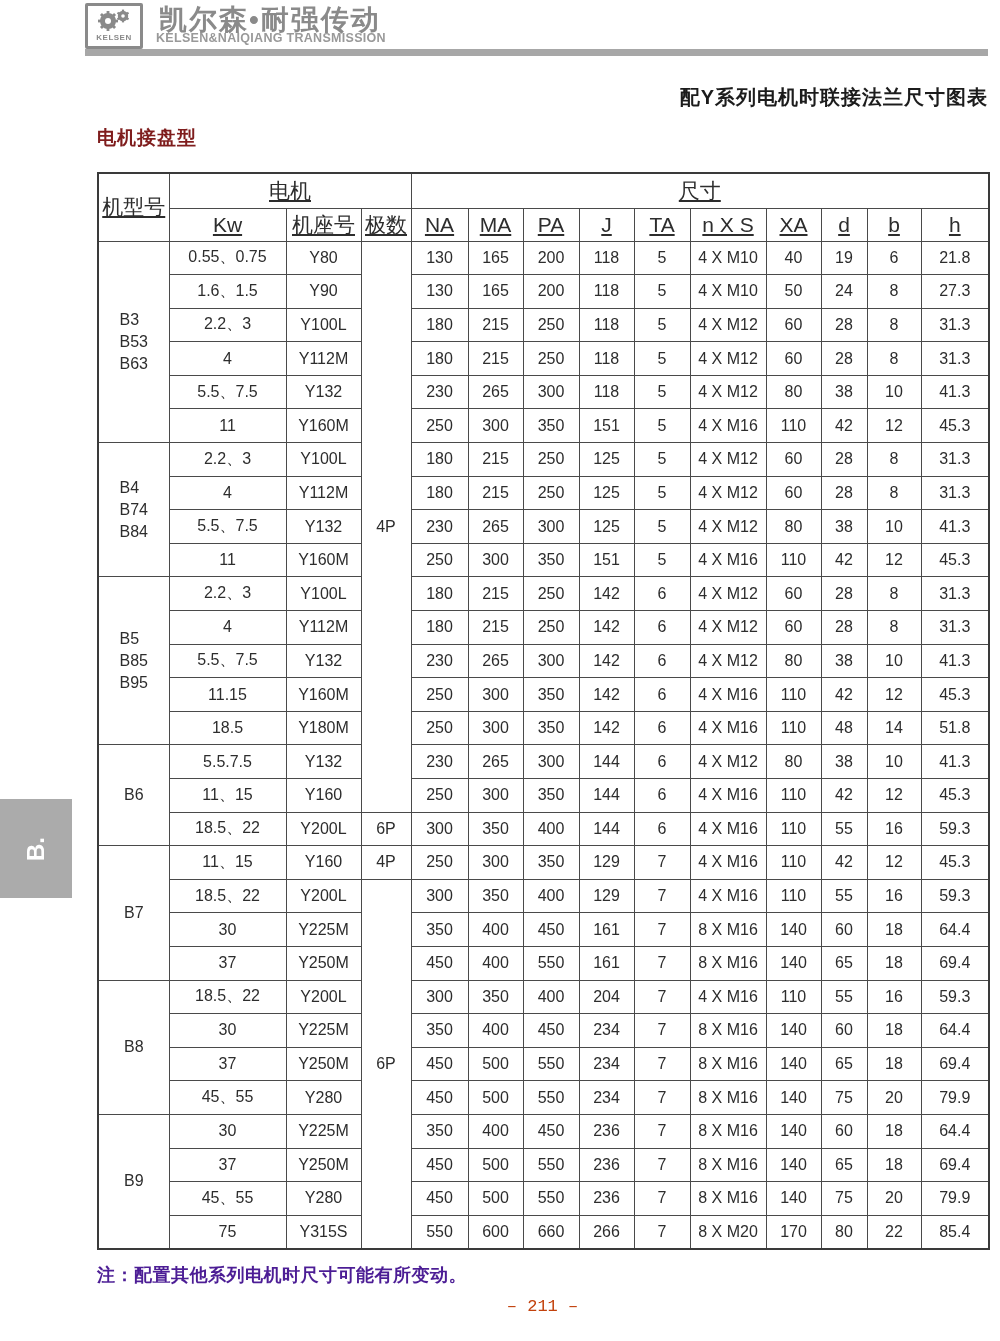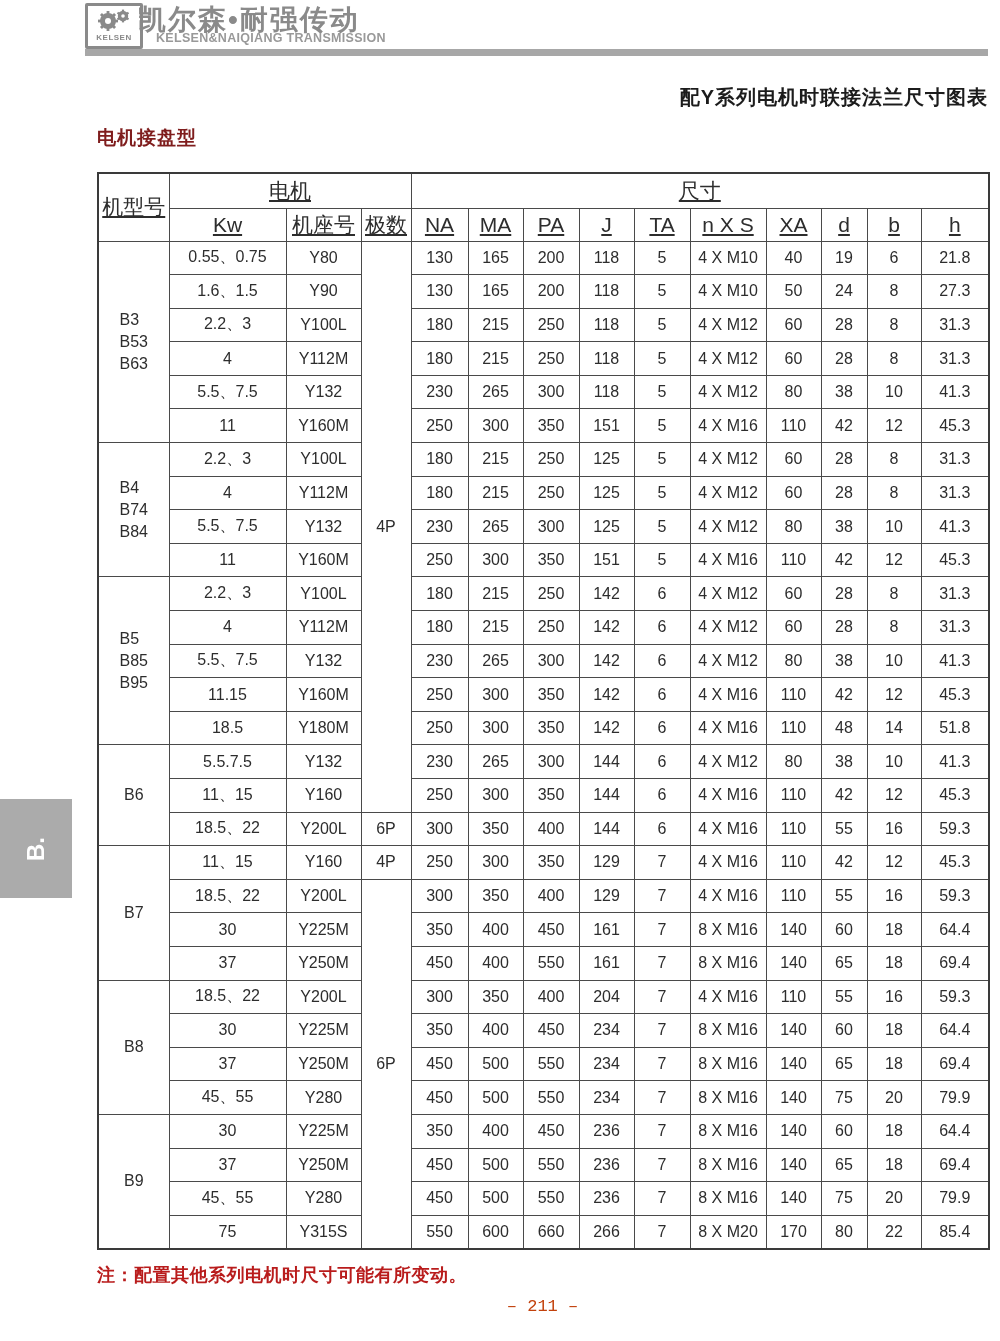--- a/index.html
+++ b/index.html
@@ -15,21 +15,21 @@
     border:3.5px solid #8a8a8a; border-radius:2px;
     display:flex; flex-direction:column; align-items:center; justify-content:flex-start;
     background:#fff;
   }
   .logo-box svg { display:block; margin-top:1px; }
   .logo-kelsen {
     font-size:8px; font-weight:bold; color:#8a8a8a; letter-spacing:0.5px;
     line-height:9px;
   }
   .brand-cn {
-    position:absolute; left:138px; top:1px; font-size:28px; font-weight:bold;
+    position:absolute; left:159px; top:1px; font-size:28px; font-weight:bold;
     color:#8a8a8a; letter-spacing:2px; white-space:nowrap;
   }
   .brand-en {
     position:absolute; left:156px; top:31px; font-size:12.5px; font-weight:bold;
     color:#999999; letter-spacing:0.3px; white-space:nowrap;text-align:center;
   }
   .top-bar {
     position:absolute; left:85px; top:49px; width:903px; height:7px; background:#a7a7a7;
   }
   
@@ -64,21 +64,21 @@
     position:absolute; left:0; top:799px; width:72px; height:99px; background:#ababab;
   }
   .side-tab span {
     position:absolute; left:50%; top:50%;
     transform:translate(-50%,-50%) rotate(-90deg);
     color:#ffffff; font-size:24px; font-weight:bold;
   }
   
   .note {
     position:absolute; left:97px; top:1263px;
-    font-size:18px; font-weight:bold; color:#b91c1c; letter-spacing:0.5px;
+    font-size:18px; font-weight:bold; color:#4c1d95; letter-spacing:0.5px;
   }
   .page-num {
     position:absolute; left:97px; top:1297px; width:891px; text-align:center;
     font-family:Liberation Mono, monospace; font-size:17px; color:#c2410c;
   }
 </style>
 </head>
 <body>
 
 <div class="logo-box">

